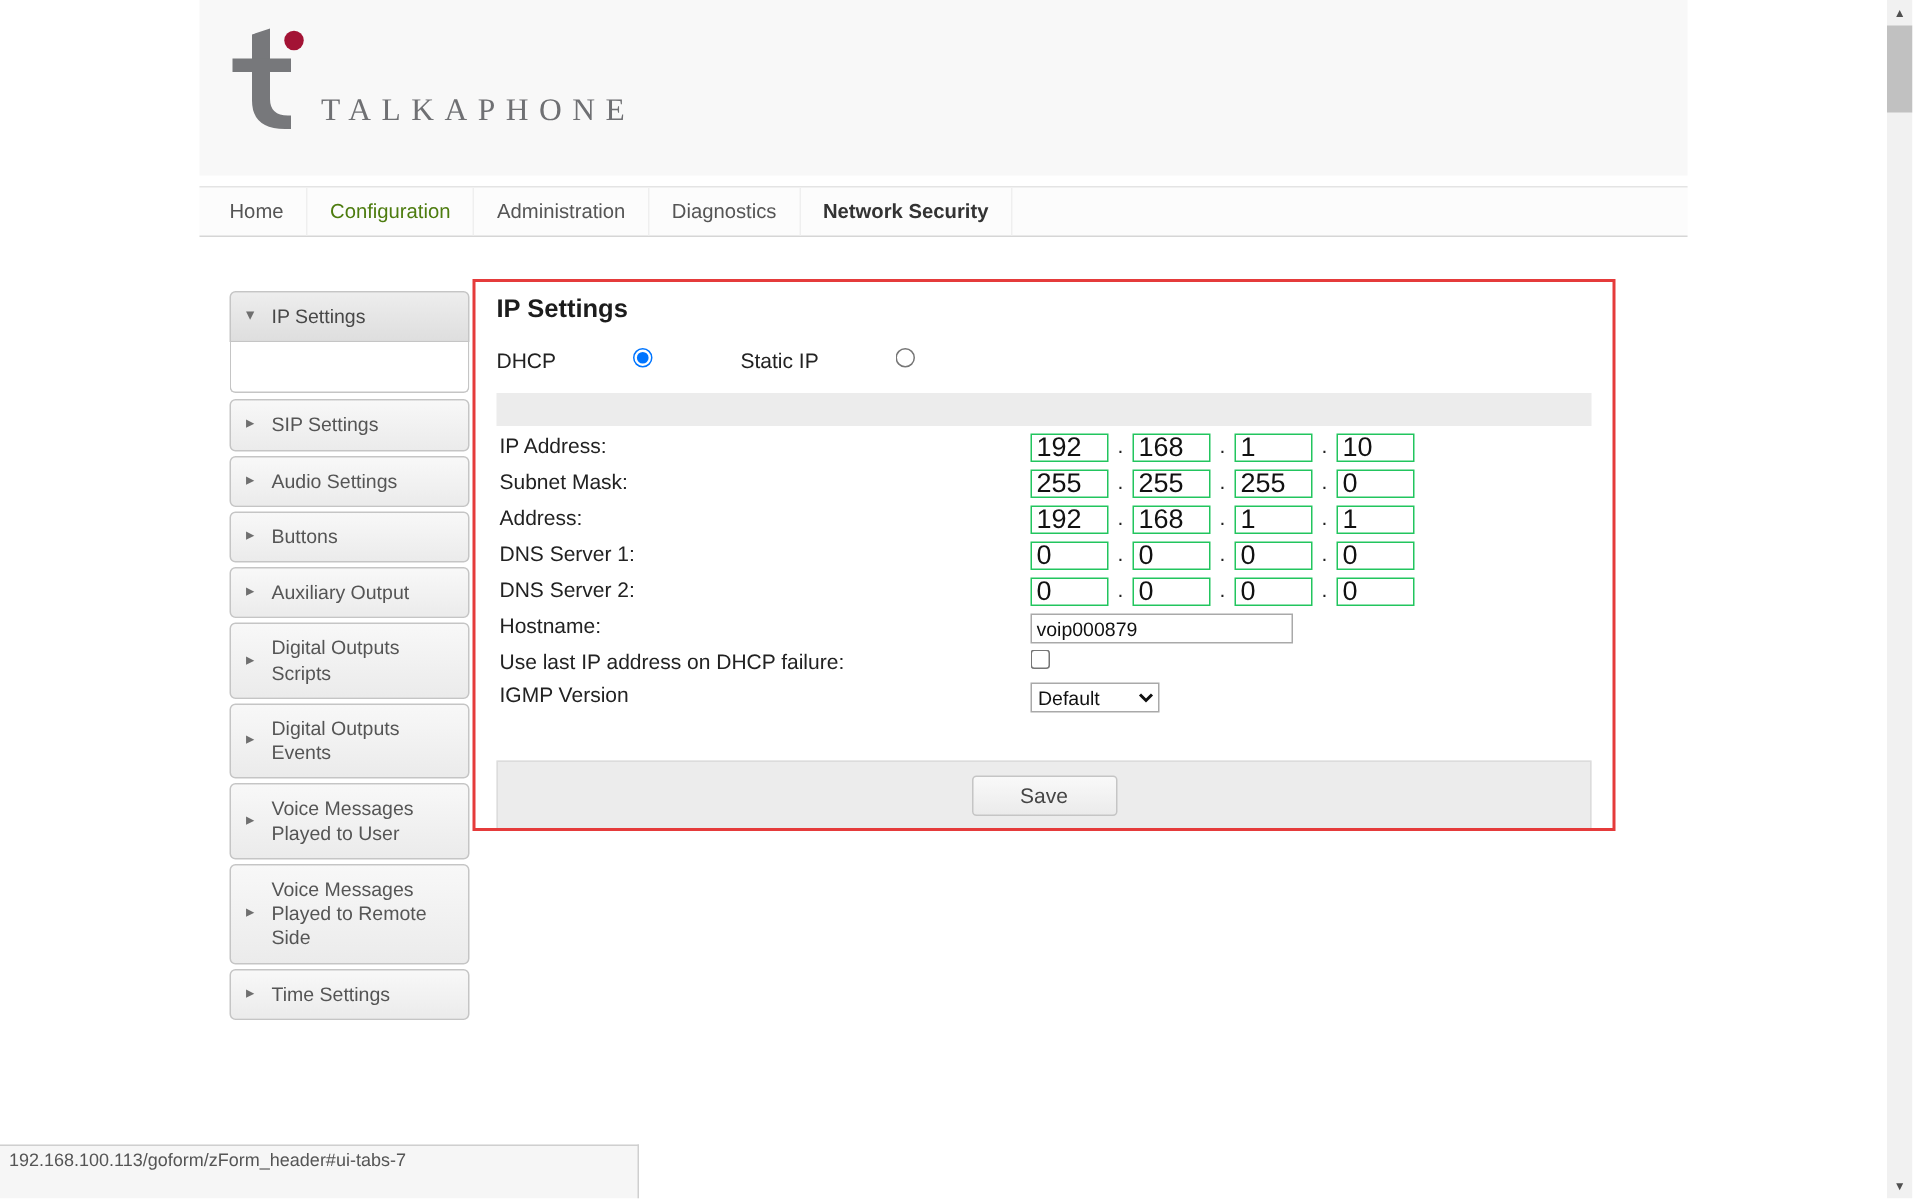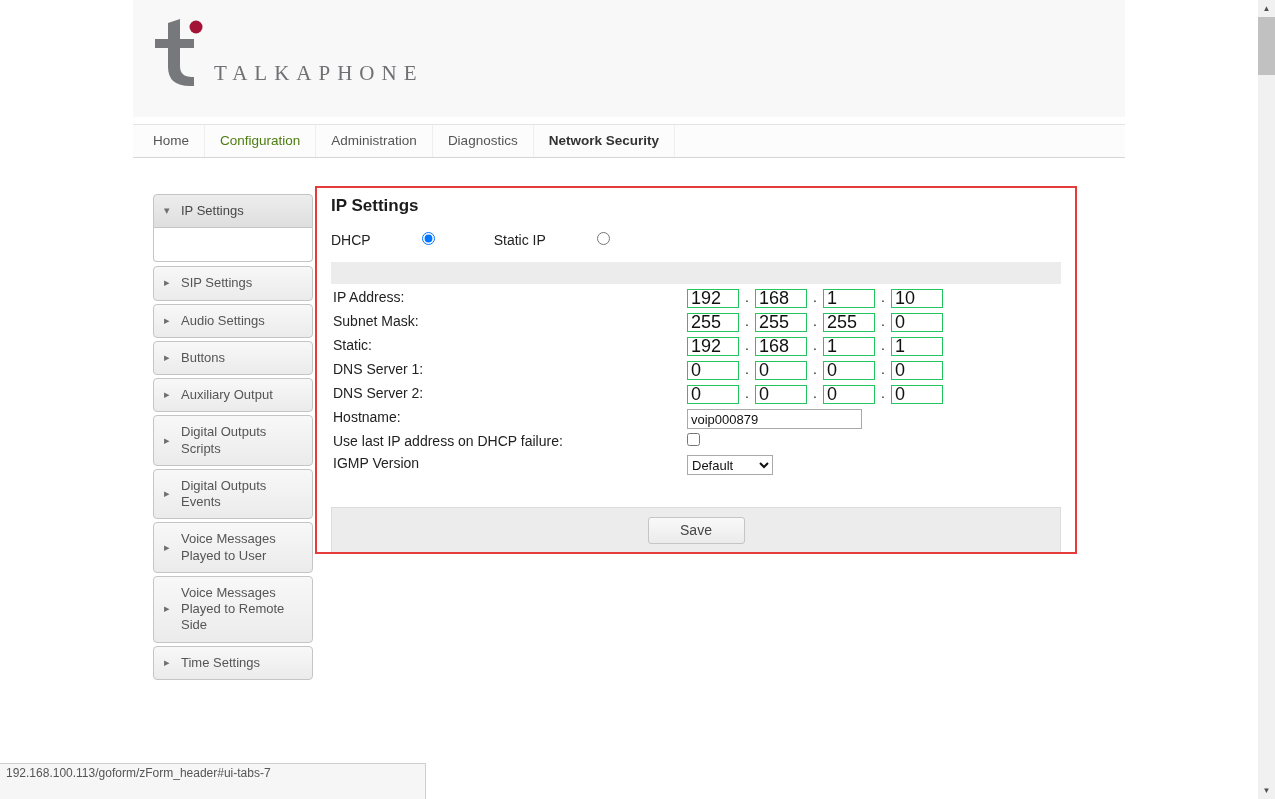--- a/index.html
+++ b/index.html
@@ -183,21 +183,21 @@
       <input class="octet" value="255" style="">
       <span class="dot">.</span>
       <input class="octet" value="255" style="">
       <span class="dot">.</span>
       <input class="octet" value="255" style="">
       <span class="dot">.</span>
       <input class="octet" value="0" style="">
     </div>
 
     <div class="form-row">
-      <span class="flabel">Static:</span>
+      <span class="flabel">Address:</span>
       <input class="octet" value="192" style="">
       <span class="dot">.</span>
       <input class="octet" value="168" style="">
       <span class="dot">.</span>
       <input class="octet" value="1" style="">
       <span class="dot">.</span>
       <input class="octet" value="1" style="">
     </div>
 
     <div class="form-row">

